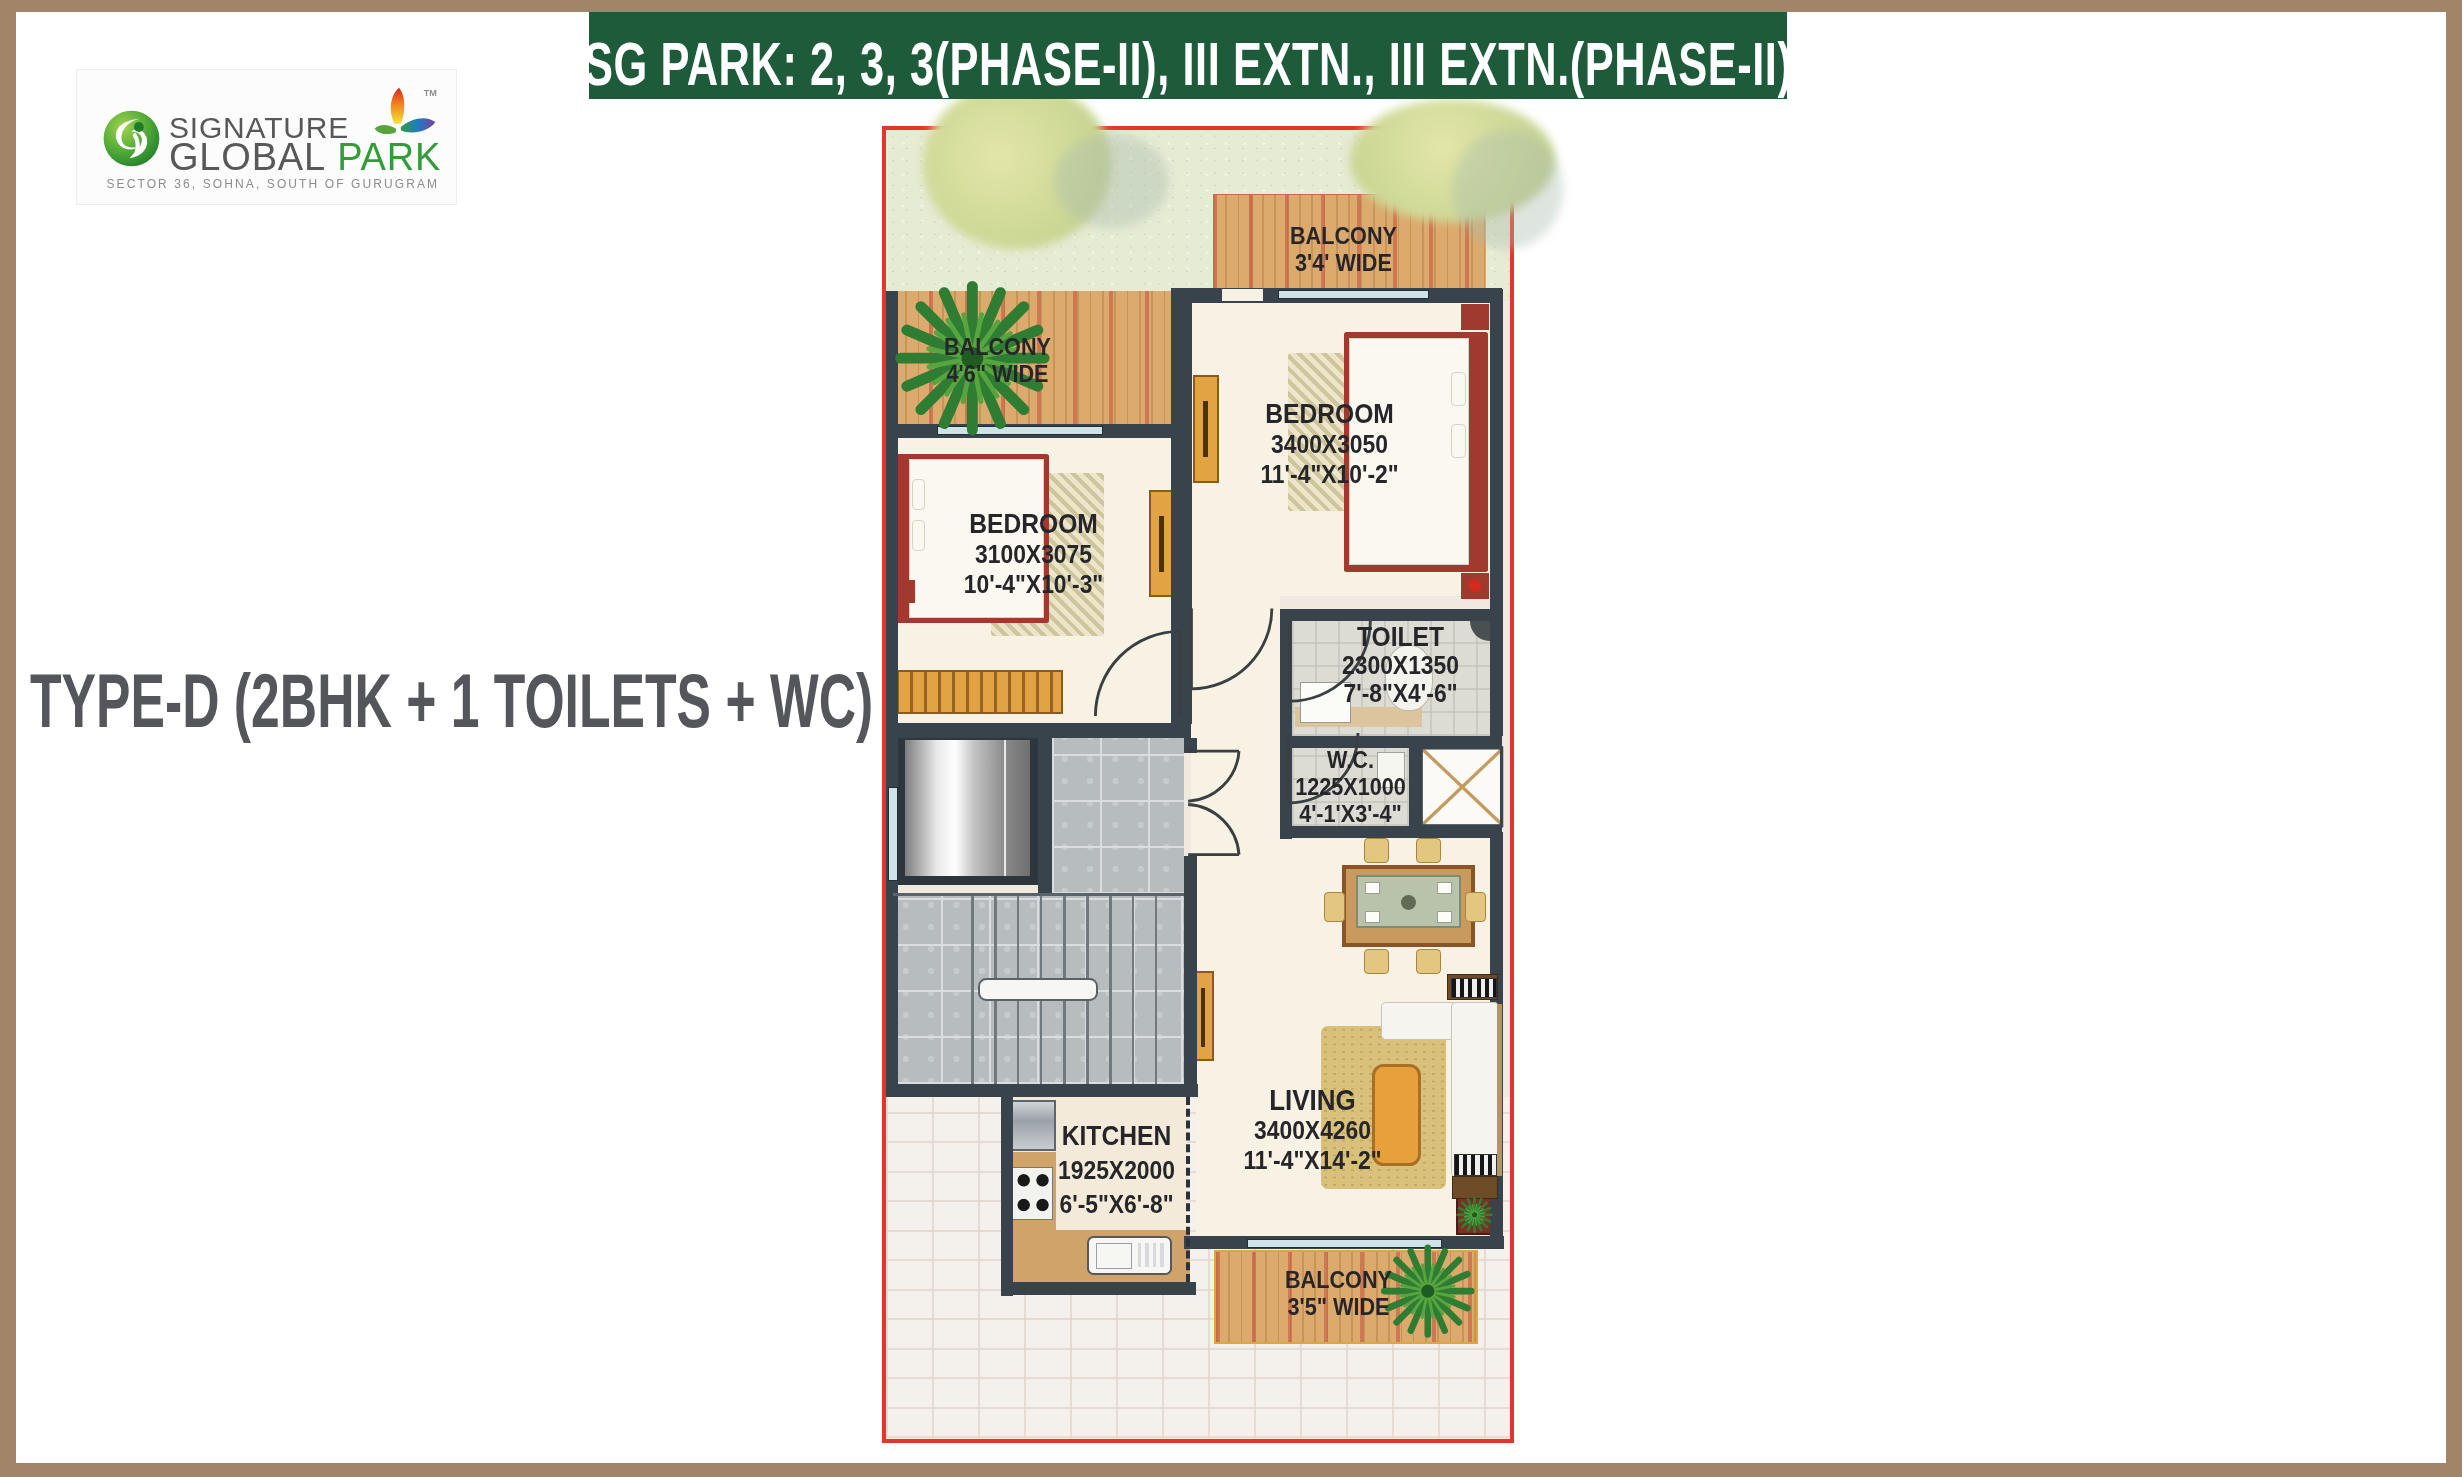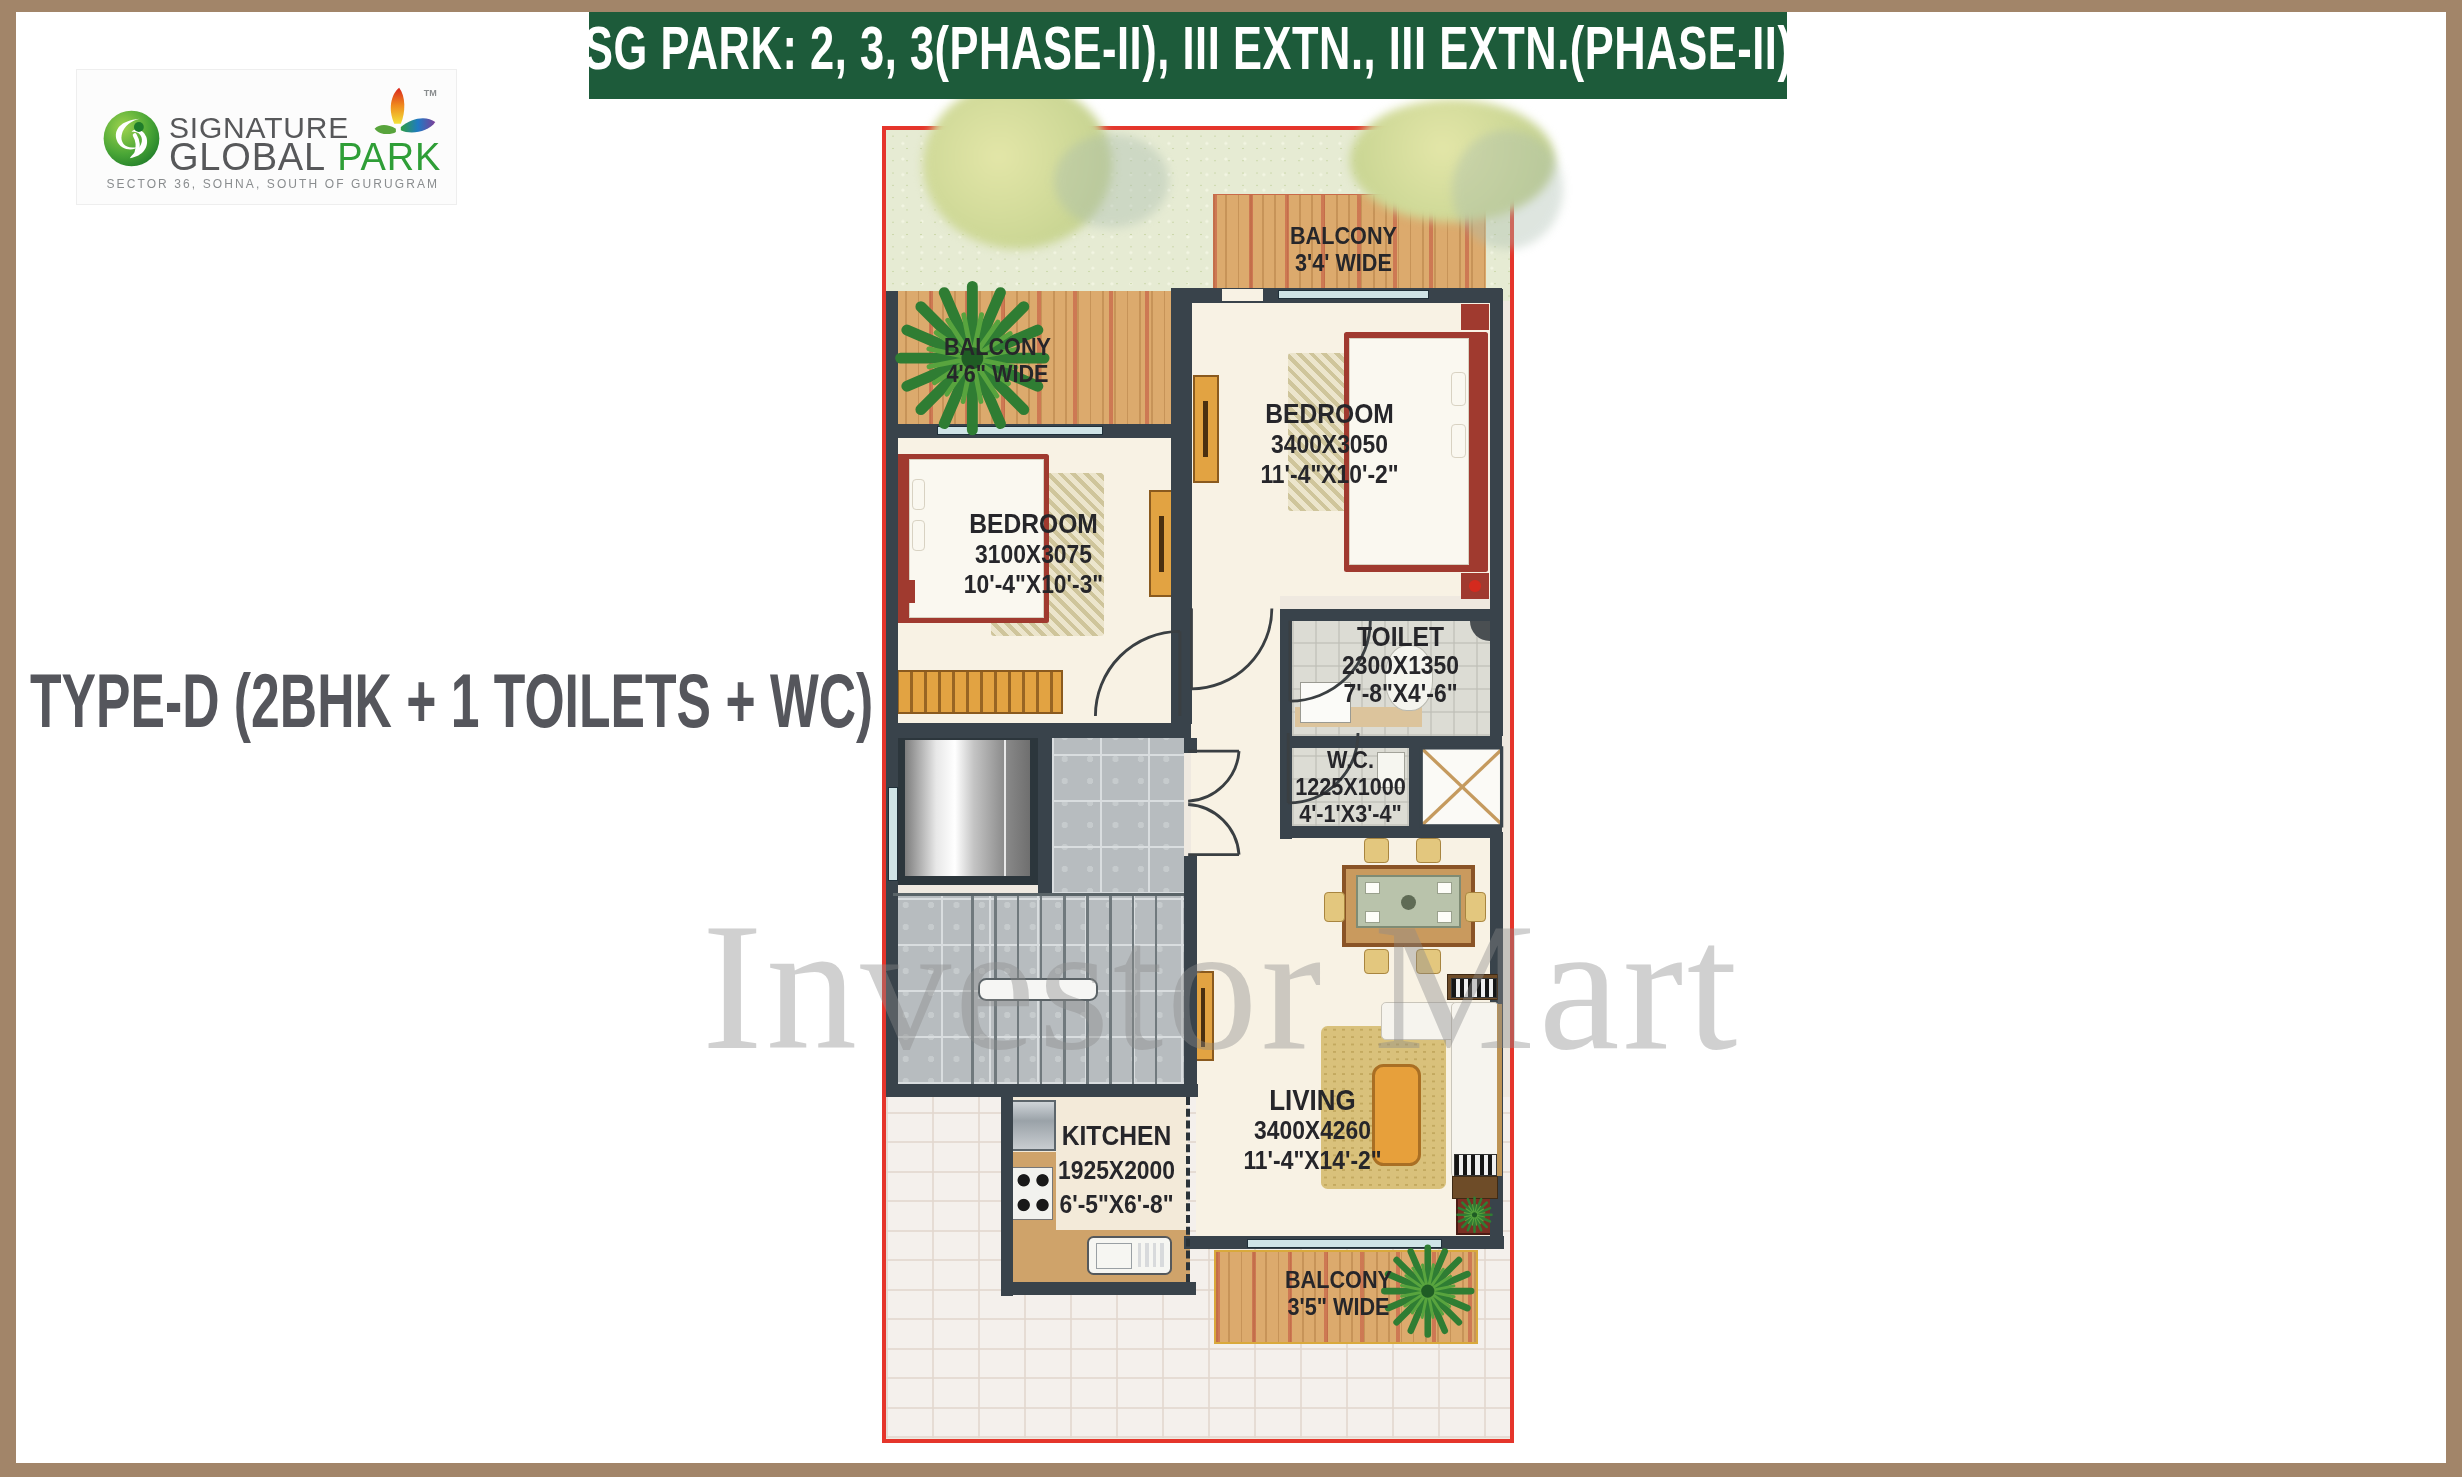--- a/index.html
+++ b/index.html
@@ -6,21 +6,21 @@
   .page{position:relative;width:2462px;height:1477px;background:#ffffff;overflow:hidden;
         font-family:"Liberation Sans",sans-serif;}
   .frame{position:absolute;background:#a28569;z-index:30;}
   .f-top{left:0;top:0;width:2462px;height:12.3px;}
   .f-bottom{left:0;top:1463px;width:2462px;height:14.8px;}
   .f-left{left:0;top:0;width:16.4px;height:1477px;}
   .f-right{left:2446px;top:0;width:16.4px;height:1477px;}
 
   
   .banner{position:absolute;left:589px;top:12.3px;width:1198px;height:87px;background:#1d5b3a;
-          display:flex;align-items:flex-start;justify-content:center;z-index:5;}
+          display:flex;align-items:flex-end;justify-content:center;z-index:5;}
   .banner span{color:#fff;font-weight:bold;font-size:62px;letter-spacing:0.8px;white-space:nowrap;
           transform:scaleX(.70);}
 
   
   .logo-card{position:absolute;left:76px;top:69px;width:379px;height:134px;background:#fcfcfc;
           border:0.8px solid #eee;z-index:5;}
   .logo-mark{position:absolute;left:24.6px;top:39px;width:59px;height:59px;}
   .logo-text{position:absolute;left:92px;top:43px;line-height:29.5px;font-weight:normal;letter-spacing:0.8px;}
   .logo-l1{font-size:30px;color:#57585a;}
   .logo-l2{font-size:38px;color:#57585a;}
@@ -341,16 +341,15 @@
       <span class="big" style="display:block;font-size:29.5px;">LIVING</span>
       <span style="display:block">3400X4260</span>
       <span style="display:block">11'-4"X14'-2"</span>
     </div>
     <div class="label label-balc" style="left:346px;top:1136px;width:213px;">
       <span style="display:block">BALCONY</span>
       <span style="display:block">3'5" WIDE</span>
     </div>
   </div>
 
-  <div class="watermark">Investor Mart</div>
 
 </div>
 
 
 </body></html>

